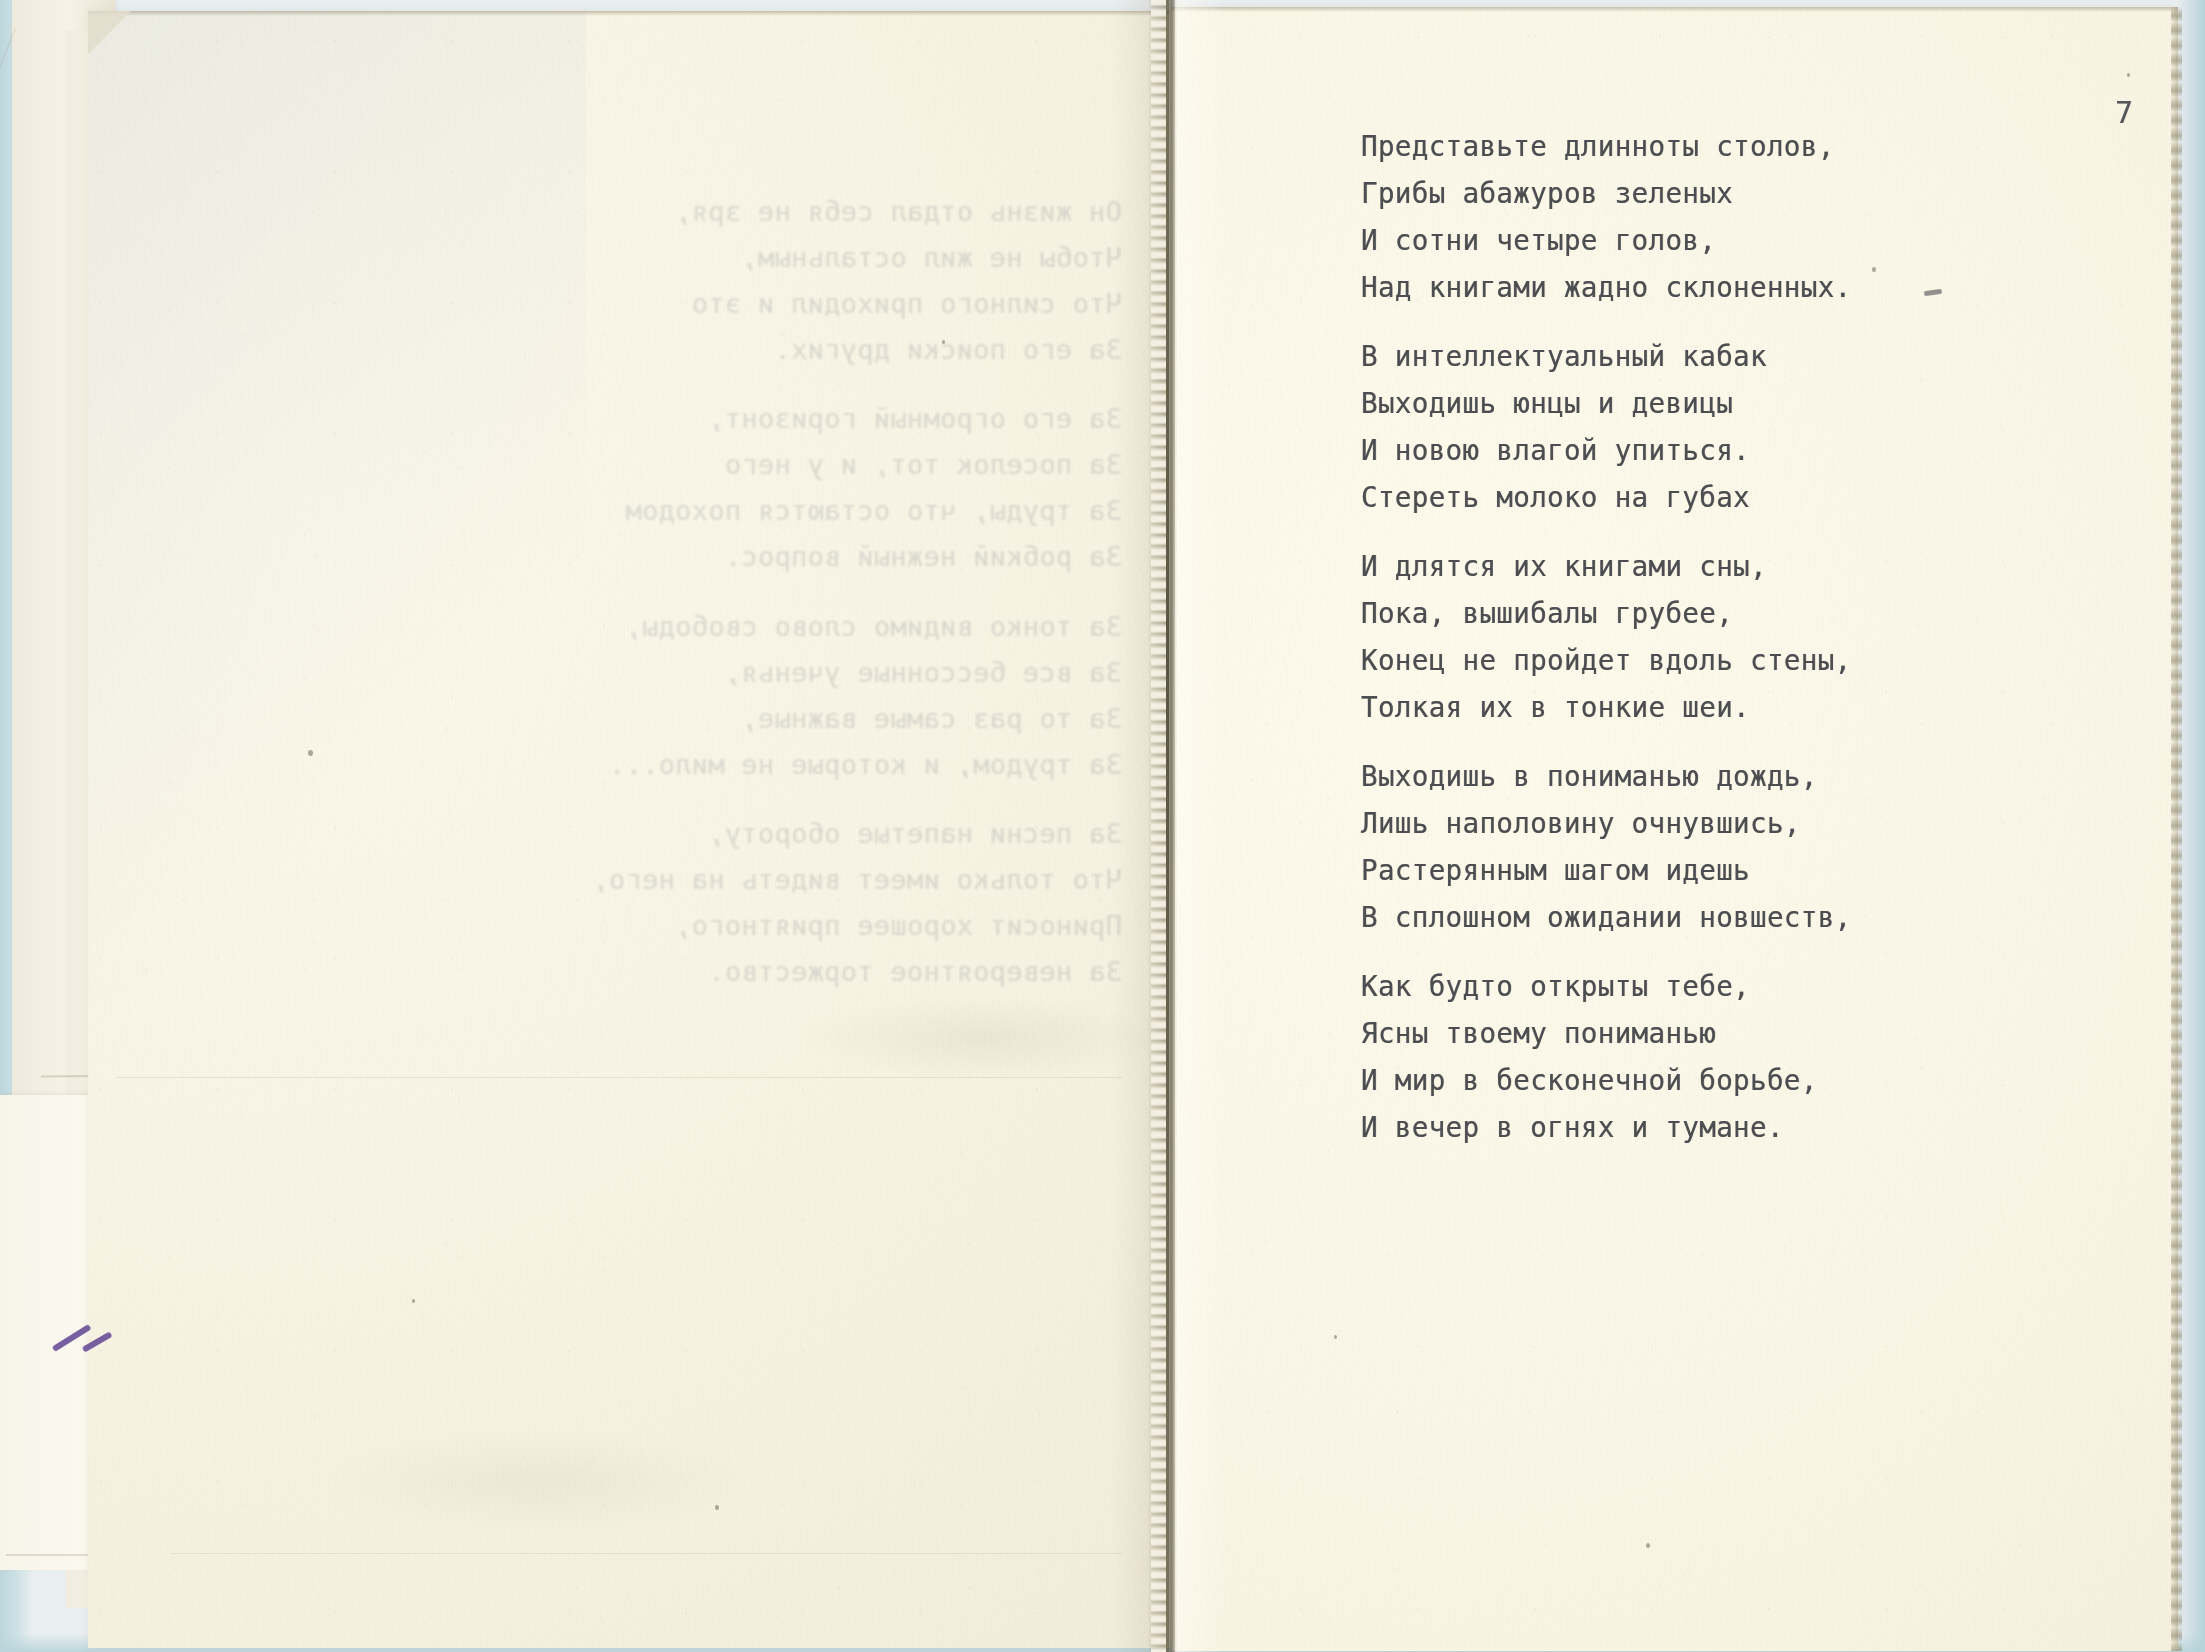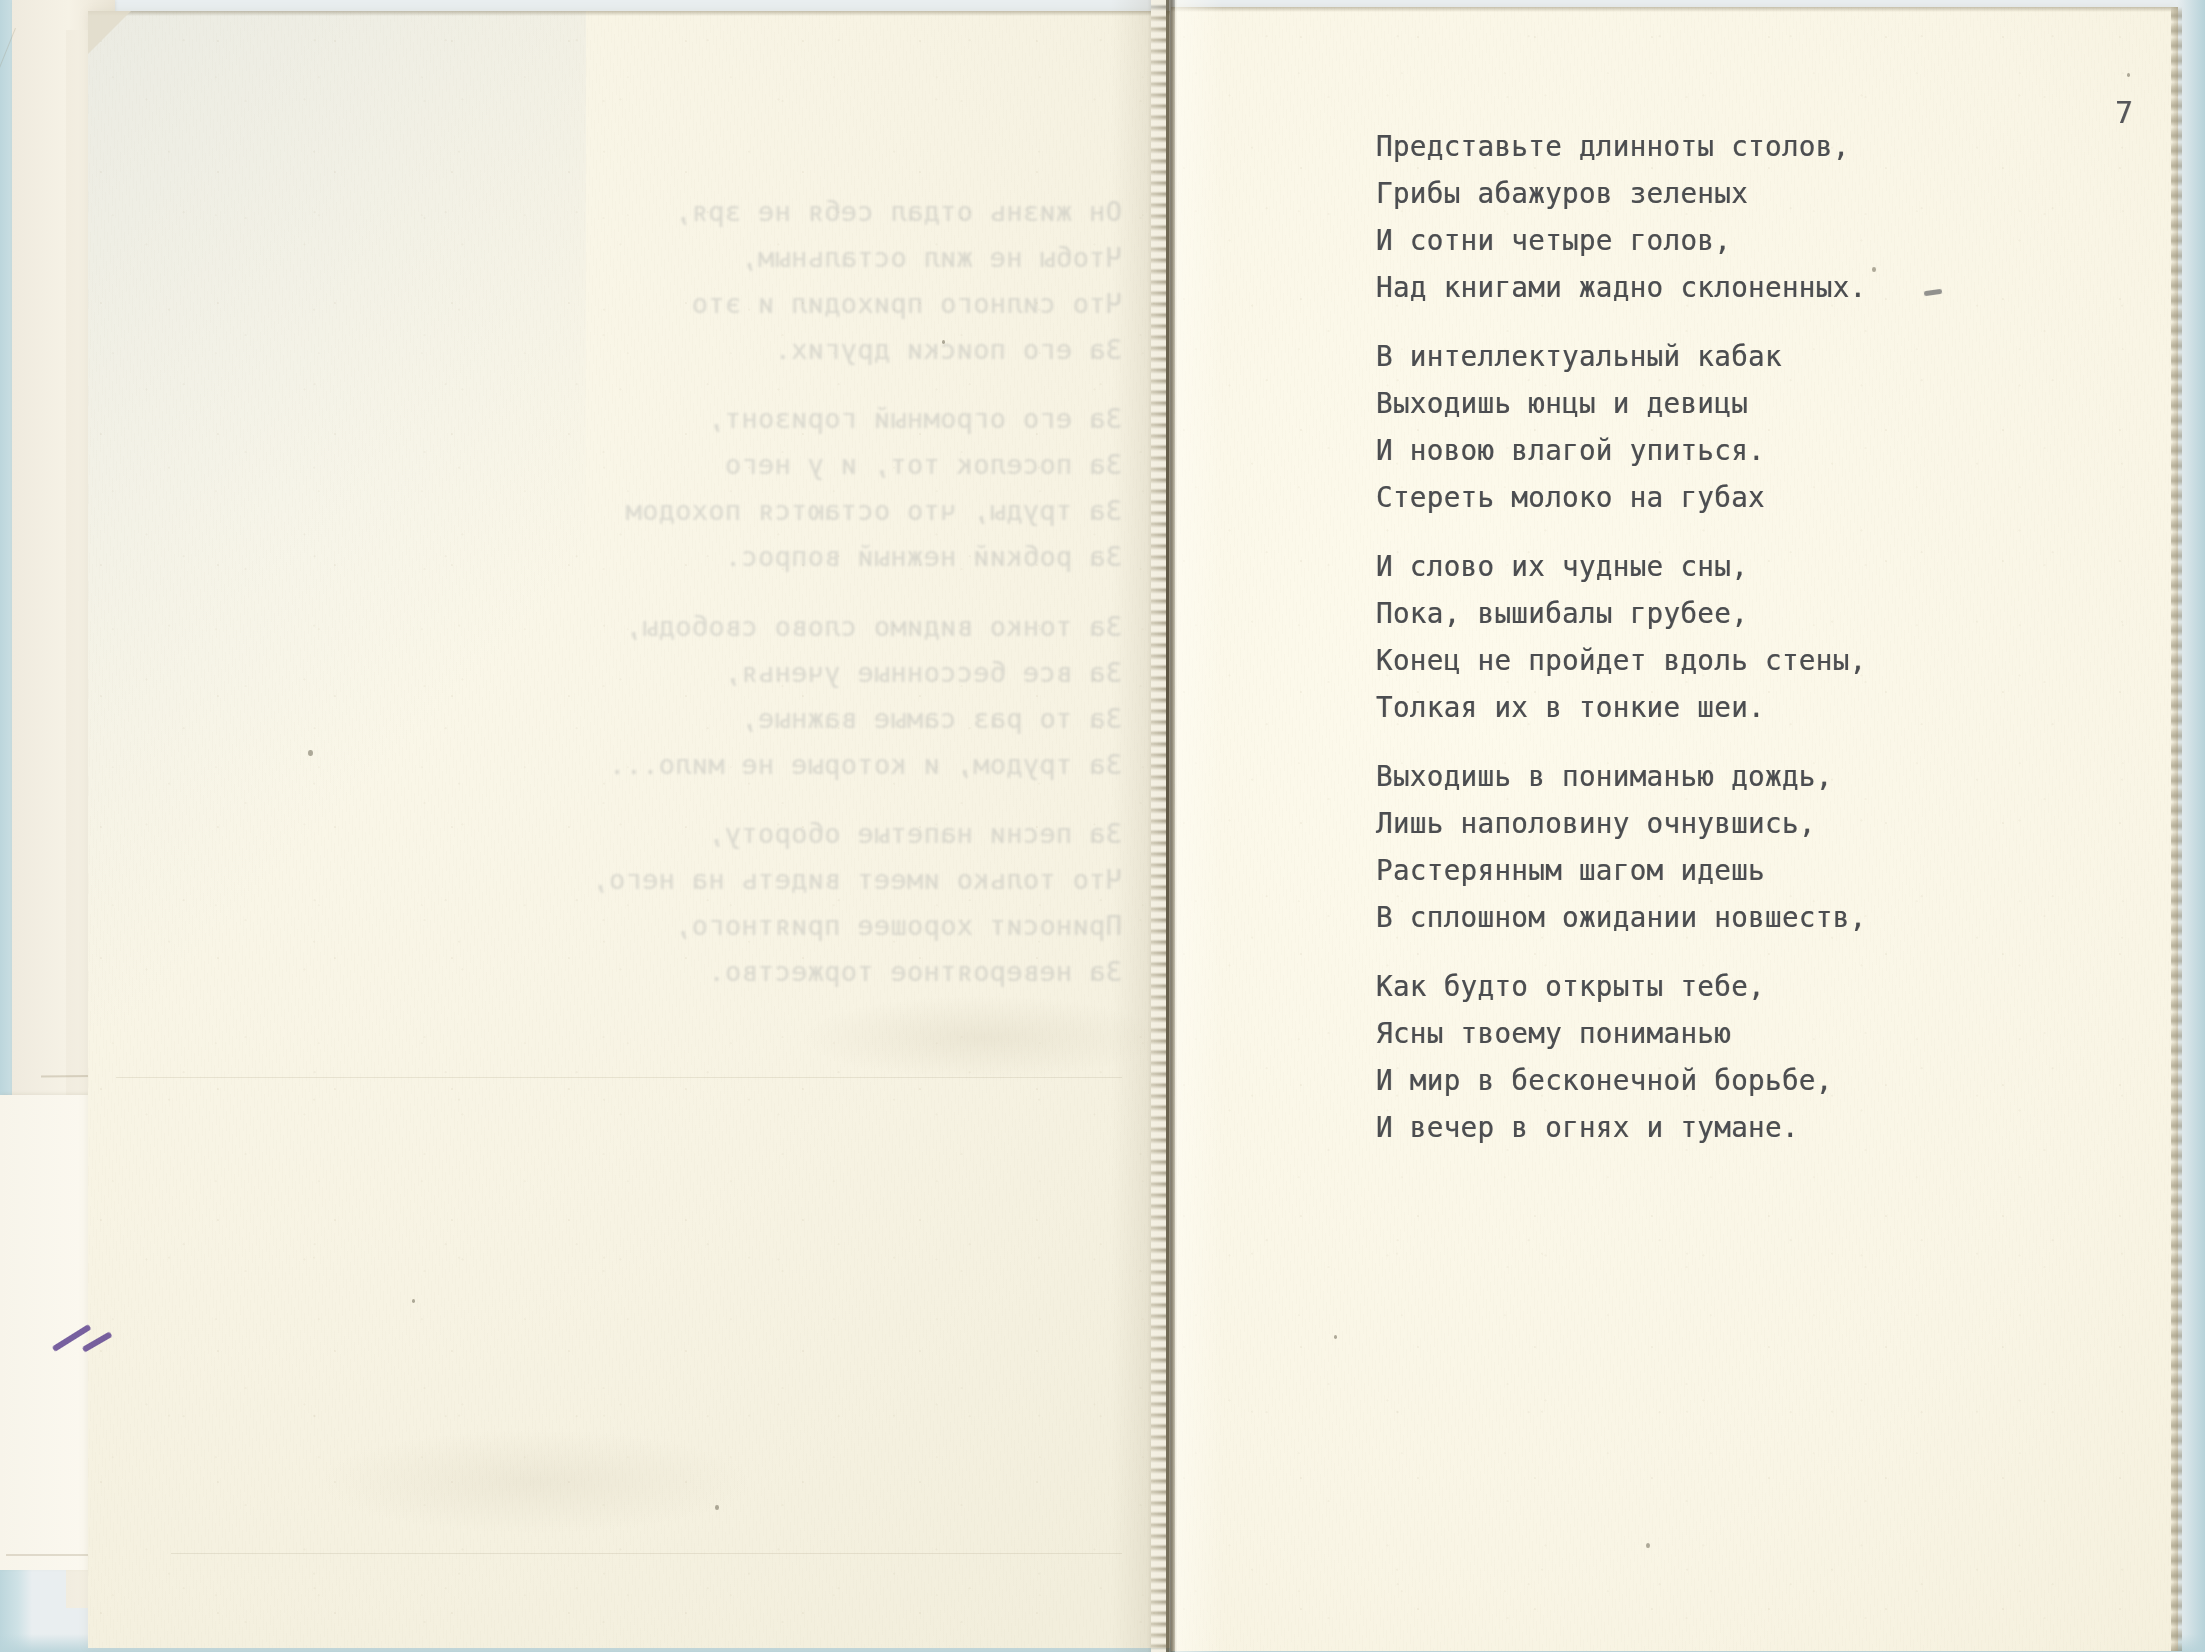--- a/index.html
+++ b/index.html
@@ -174,21 +174,21 @@
     opacity: .20;
     background-image:
       repeating-linear-gradient(92deg,
         rgba(160,148,118,.14) 0px, rgba(160,148,118,.14) 0.7px,
         transparent 0.7px, transparent 3.4px);
   }
 
   
   .poem {
     position: absolute;
-    left: 205px;
+    left: 190px;
     top: 116px;
     width: 730px;
   }
   .stanza { margin: 0 0 22px 0; }
   .stanza:last-child { margin-bottom: 0; }
   .line {
     font-family: "DejaVu Sans Mono", monospace;
     font-size: 27.6px;
     line-height: 47px;
     letter-spacing: 0.3px;
@@ -363,21 +363,21 @@
       </div>
 
       <div class="stanza">
         <div class="line">В интеллектуальный кабак</div>
         <div class="line">Выходишь юнцы и девицы</div>
         <div class="line">И новою влагой упиться.</div>
         <div class="line">Стереть молоко на губах</div>
       </div>
 
       <div class="stanza">
-        <div class="line">И слово их чудные сны,</div>
+        <div class="line">И длятся их книгами сны,</div>
         <div class="line">Пока, вышибалы грубее,</div>
         <div class="line">Конец не пройдет вдоль стены,</div>
         <div class="line">Толкая их в тонкие шеи.</div>
       </div>
 
       <div class="stanza">
         <div class="line">Выходишь в пониманью дождь,</div>
         <div class="line">Лишь наполовину очнувшись,</div>
         <div class="line">Растерянным шагом идешь</div>
         <div class="line">В сплошном ожидании новшеств,</div>

